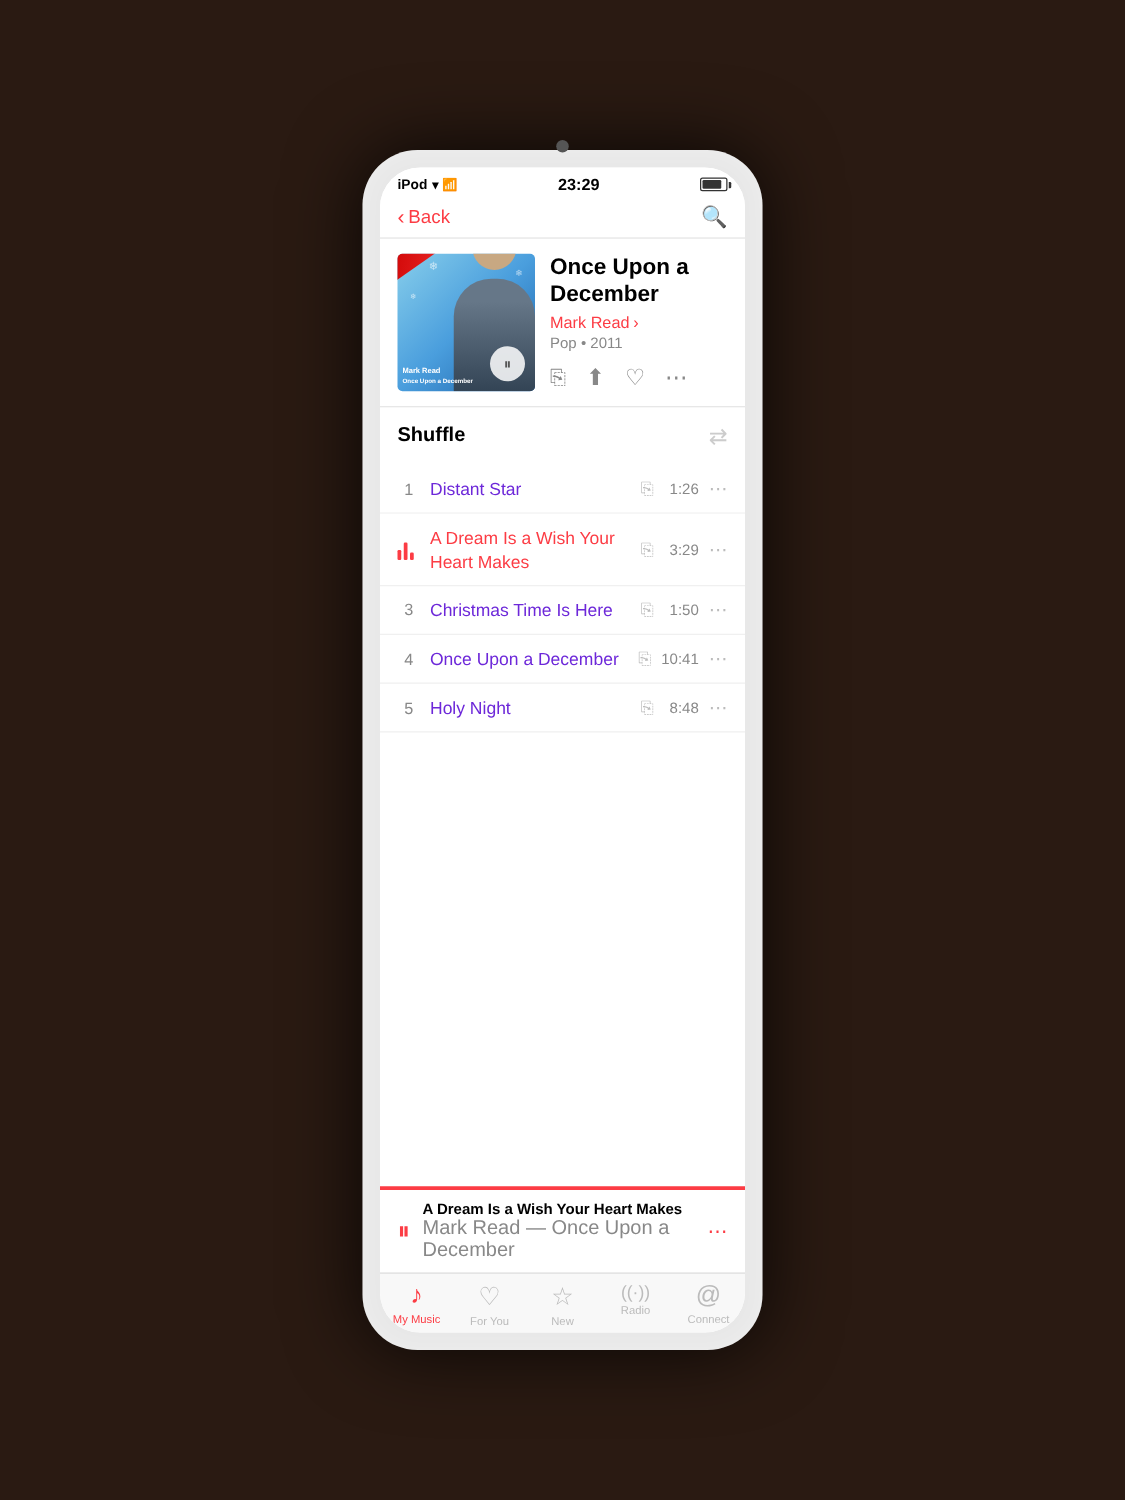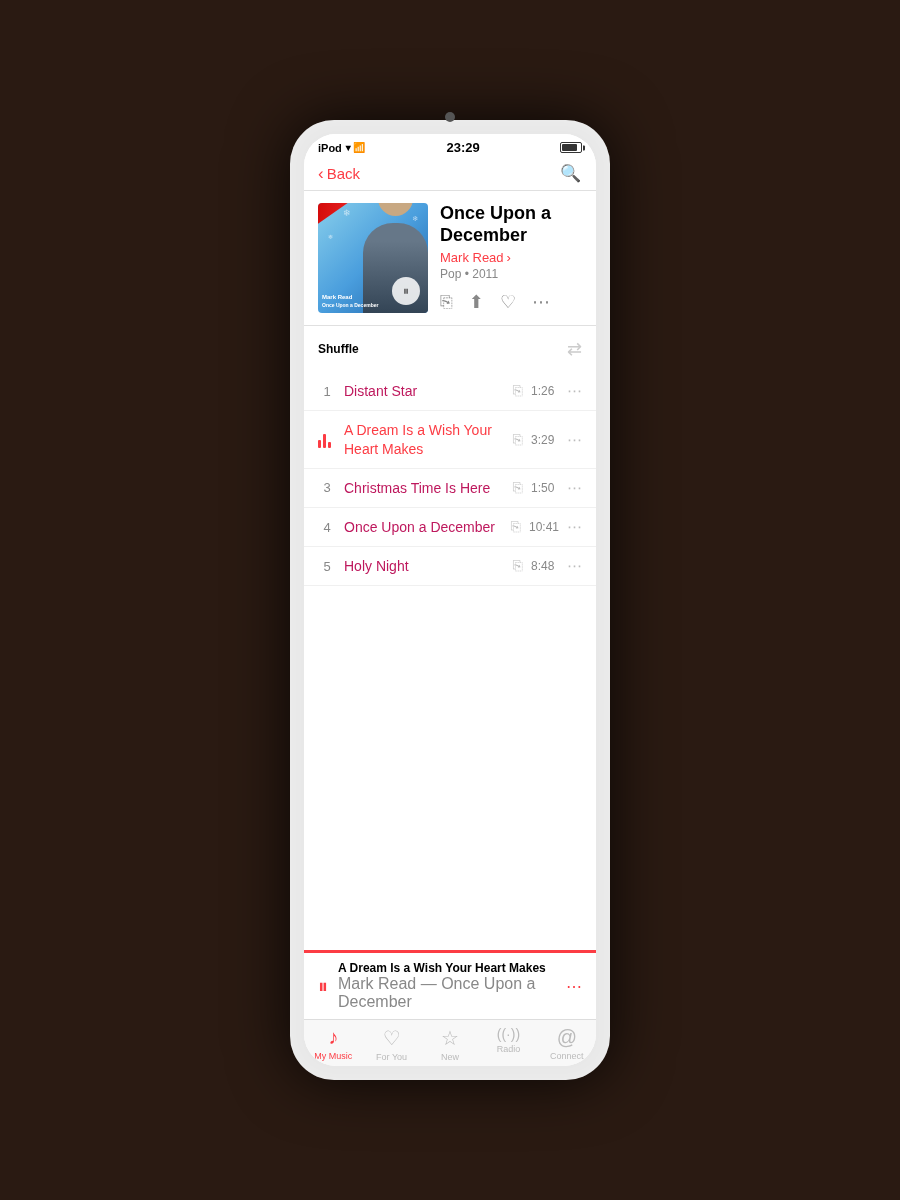--- a/index.html
+++ b/index.html
@@ -209,21 +209,21 @@
     
     .shuffle-row {
       padding: 12px 14px;
       display: flex;
       justify-content: space-between;
       align-items: center;
       background: #fff;
       flex-shrink: 0;
     }
     .shuffle-label {
-      font-size: 12px;
+      font-size: 16px;
       font-weight: 600;
       color: #000;
     }
     .shuffle-icon { color: #ccc; font-size: 18px; }
 
     
     .track-list {
       flex: 1;
       overflow-y: auto;
       background: #fff;
@@ -254,39 +254,39 @@
       width: 3px;
       background: #fc3c44;
       border-radius: 1px;
     }
     .bar1 { height: 8px; }
     .bar2 { height: 14px; }
     .bar3 { height: 6px; }
     .track-name {
       flex: 1;
       font-size: 14px;
-      color: #be185d;
+      color: #6d28d9;
       line-height: 1.3;
     }
     .track-name.playing { color: #fc3c44; }
     .track-right {
       display: flex;
       align-items: center;
       gap: 8px;
       flex-shrink: 0;
     }
     .track-download {
       color: #bbb;
       font-size: 13px;
     }
     .track-duration {
       font-size: 12px;
       color: #888;
       min-width: 28px;
-      text-align: left;
+      text-align: right;
     }
     .track-more {
       color: #bbb;
       font-size: 15px;
     }
 
     
     .now-playing-bar {
       background: #fff;
       border-top: 3px solid #fc3c44;

